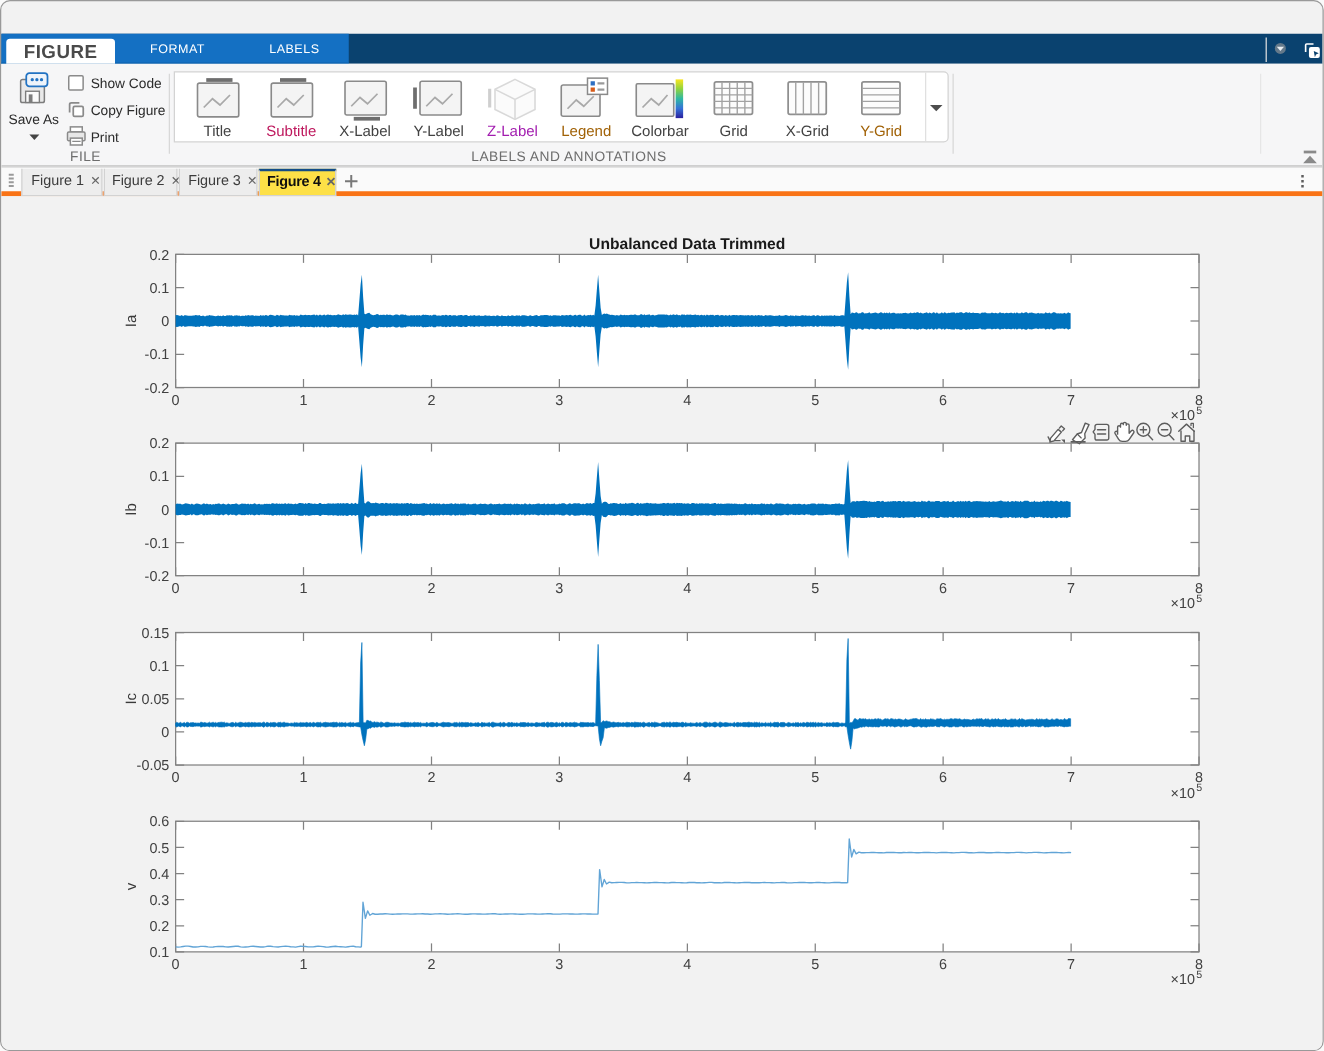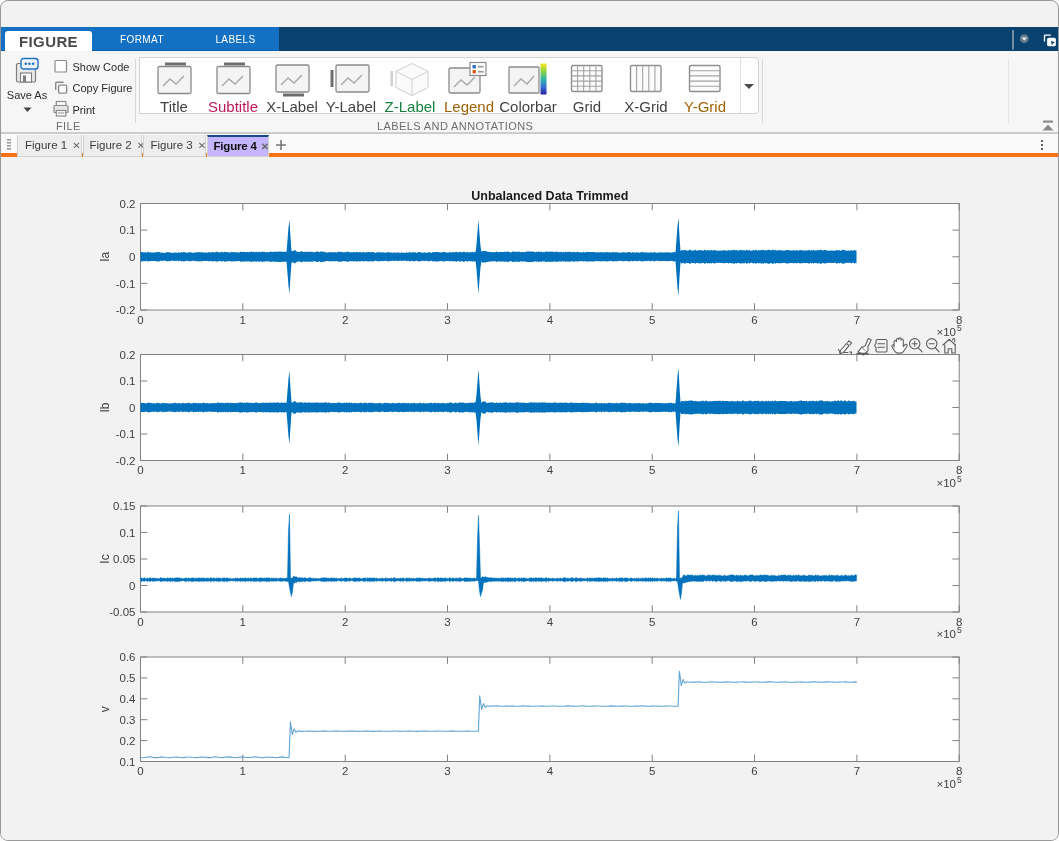--- a/index.html
+++ b/index.html
@@ -13,27 +13,27 @@
 #tabrow .lightpart { position:absolute; left:0; top:0; width:278px; height:100%; background:#1470c3; border-bottom:1.5px solid #0c61ad;}
 .rtab { position:absolute; top:0px; height:24px; line-height:25px; text-align:center; font-size:10px; letter-spacing:0.4px; color:#ffffff; }
 #tab-figure { left:4px; top:3.5px; width:87px; height:20.5px; background:#ffffff; border-radius:3px 3px 0 0; color:#4a4a4a; font-weight:600; line-height:21px; font-size:15px;}
 #fignotch { position:absolute; left:3px; top:50px; width:88px; height:4px; background:#ffffff; }
 
 #ribbon { position:absolute; left:0; top:50px; width:100%; height:81.5px; background:#f6f6f7; border-bottom:1px solid #cfcfcf;}
 .seclabel { position:absolute; top:68.5px; font-size:11px; color:#6d6d6d; letter-spacing:0.4px;}
 .vsep { position:absolute; top:7.5px; height:64px; width:1px; background:#d8d8d8; }
 #gallery { position:absolute; left:138px; top:5.5px; width:619.5px; height:57px; background:#ffffff; border:1px solid #d3d3d3; border-radius:0 4px 4px 0;}
 .gitem { position:absolute; top:0; width:59px; height:57px; }
-.glabel { position:absolute; top:40px; width:100%; text-align:center; font-size:15px; color:#424242;}
+.glabel { position:absolute; top:40px; width:100%; text-align:center; font-size:12px; color:#424242;}
 .gicon { position:absolute; left:50%; transform:translateX(-50%); }
 
 #doctabs { position:absolute; left:0; top:132px; width:100%; height:23.5px; background:#fafafa; border-top:1px solid #c9c9c9; border-bottom:4px solid #f97316;}
 .dtab { position:absolute; top:0.5px; height:22px; background:#ededed; border:1px solid #d2d2d2; border-top:none; font-size:11.5px; color:#3c3c3c; line-height:21px; white-space:nowrap;}
 .dtab .x { color:#666; font-size:10px; margin-left:5px;}
-#dtab4 { background:#c4b5fd; border-top:2.5px solid #134c86; color:#0f0f0f; line-height:18px; font-weight:bold;}
+#dtab4 { background:#fde047; border-top:2.5px solid #134c86; color:#0f0f0f; line-height:18px; font-weight:bold;}
 #canvas { position:absolute; left:0; top:156px; width:100%; height:684px; background:#f2f2f2;}
 svg text { font-family:"Liberation Sans",sans-serif; }
 </style></head>
 <body>
 <div id="win">
 
 
 <div id="tabrow">
  <div class="lightpart"></div>
  <div class="rtab" style="left:96px;width:90px;">FORMAT</div>
@@ -135,21 +135,21 @@
         </div>
 <div class="gitem" style="left:240.5px">
           <svg width="46" height="38" class="gicon" style="top:2px">
             <rect x="3.5" y="11" width="2.5" height="15" fill="#cfcfcf"></rect>
             <g stroke="#d9d9d9" stroke-width="1.3" fill="#fbfbfb">
               <polygon points="25,3.5 41,11.5 41,27.5 25,35.5 9,27.5 9,11.5"></polygon>
               <polyline points="9,11.5 25,19.5 41,11.5" fill="none"></polyline>
               <line x1="25" y1="19.5" x2="25" y2="35.5"></line>
             </g>
           </svg>
-          <div class="glabel" style="color:#15803d">Z-Label</div>
+          <div class="glabel" style="color:#a21caf">Z-Label</div>
         </div>
 <div class="gitem" style="left:299.5px">
           <svg width="52" height="38" class="gicon" style="top:2px">
             <rect x="6" y="8" width="31" height="25" rx="1.5" fill="#f4f4f4" stroke="#8a8a8a" stroke-width="1.3"></rect>
             <path d="M11 27 L18 20 L24 25 L32 17" stroke="#a9a9a9" stroke-width="1.4" fill="none"></path>
             <rect x="27" y="2.5" width="16" height="13" fill="#ffffff" stroke="#8a8a8a" stroke-width="1.2"></rect>
             <rect x="29.5" y="5" width="3.4" height="3.4" fill="#2e6fc2"></rect>
             <rect x="29.5" y="10" width="3.4" height="3.4" fill="#d85c1a"></rect>
             <rect x="35" y="5.8" width="5.5" height="1.8" fill="#9a9a9a"></rect>
             <rect x="35" y="10.8" width="5.5" height="1.8" fill="#9a9a9a"></rect>

